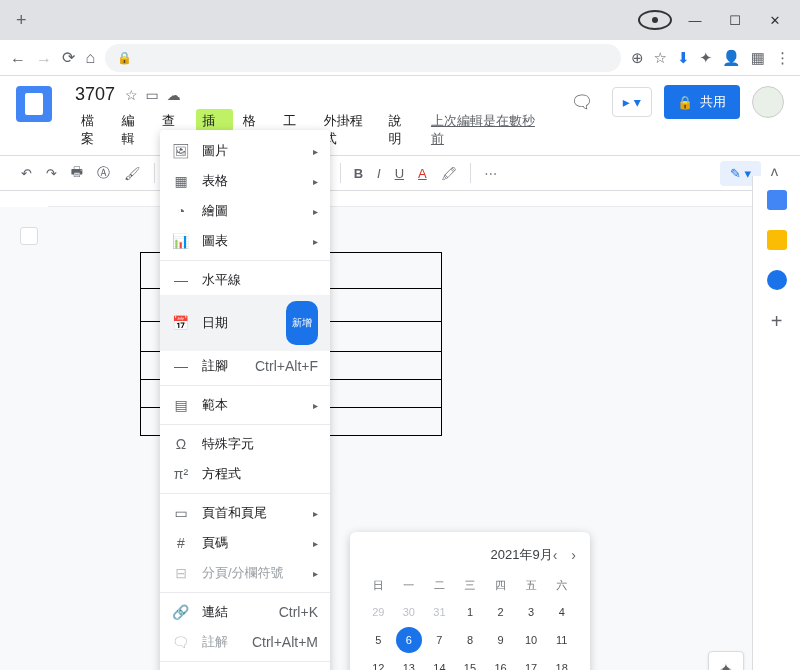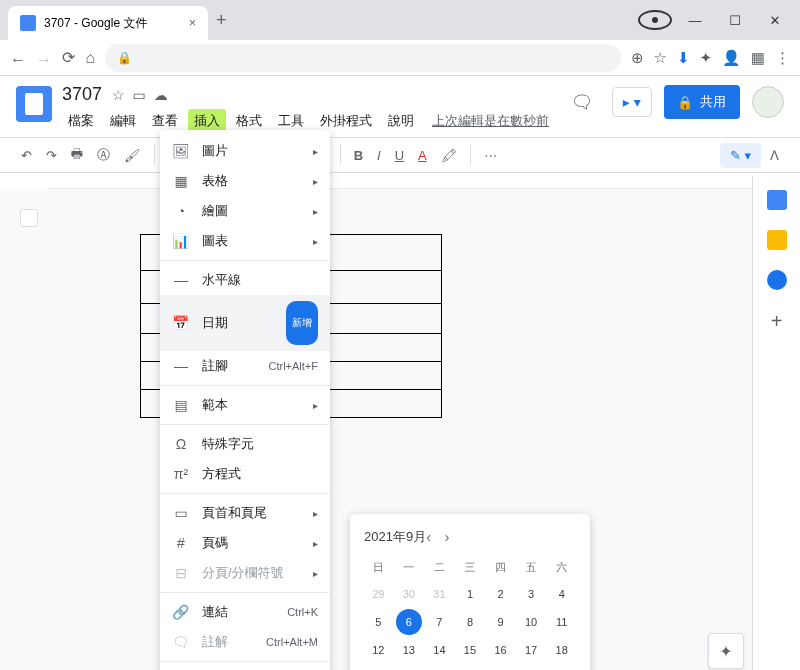--- a/index.html
+++ b/index.html
@@ -17,21 +17,21 @@
 .circle-icon::after { content: ''; width: 6px; height: 6px; background: #333; border-radius: 50%; }
 
 .addr-bar { height: 36px; background: #fff; display: flex; align-items: center; padding: 0 10px; gap: 10px; border-bottom: 1px solid #dadce0; }
 .addr-bar .nav-icon { color: #5f6368; font-size: 16px; cursor: pointer; }
 .addr-field { flex: 1; display: flex; align-items: center; background: #f1f3f4; border-radius: 16px; height: 28px; padding: 0 12px; gap: 8px; font-size: 13px; color: #202124; }
 .lock { color: #5f6368; font-size: 12px; }
 .addr-right { display: flex; gap: 10px; align-items: center; }
 .addr-right span { color: #5f6368; font-size: 15px; cursor: pointer; }
 
 
-.docs-header { padding: 8px 16px 0; display: flex; align-items: flex-start; gap: 10px; }
+.docs-header { padding: 8px 16px 0; display: flex; align-items: flex-start; gap: 23px; }
 .docs-logo { width: 36px; height: 36px; background: #4285f4; border-radius: 4px; display: flex; align-items: center; justify-content: center; color: #fff; margin-top: 2px; }
 .docs-logo::after { content: ''; width: 18px; height: 22px; background: #fff; border-radius: 2px; }
 .title-area { flex: 1; }
 .title-row { display: flex; align-items: center; gap: 10px; }
 .doc-title { font-size: 18px; color: #202124; }
 .title-icons { display: flex; gap: 8px; color: #5f6368; font-size: 14px; }
 .menu-bar { display: flex; gap: 4px; margin-top: 4px; font-size: 13px; color: #202124; align-items: center; }
 .menu-item { padding: 3px 6px; cursor: pointer; border-radius: 3px; }
 .menu-item.active { background: #bef264; }
 .last-edit { color: #5f6368; text-decoration: underline; margin-left: 8px; font-size: 13px; }
@@ -63,58 +63,53 @@
 .rs-tasks { background: #1a73e8; border-radius: 50%; }
 .rs-plus { color: #5f6368; font-size: 20px; }
 
 
 .dropdown { position: absolute; left: 160px; top: 130px; width: 170px; background: #fff; box-shadow: 0 2px 10px rgba(0,0,0,0.2); border-radius: 4px; padding: 6px 0; z-index: 100; font-size: 13px; }
 .dd-item { display: flex; align-items: center; padding: 6px 12px; gap: 12px; cursor: pointer; color: #202124; position: relative; }
 .dd-item:hover, .dd-item.highlighted { background: #f1f3f4; }
 .dd-icon { width: 18px; text-align: center; color: #5f6368; font-size: 14px; }
 .dd-label { flex: 1; }
 .dd-arrow { color: #5f6368; font-size: 10px; }
-.dd-shortcut { color: #5f6368; font-size: 11px; }
+.dd-shortcut { color: #5f6368; font-size: 14px; }
 .dd-badge { background: #1a73e8; color: #fff; font-size: 10px; padding: 15px 6px; border-radius: 10px; }
 .dd-sep { height: 1px; background: #e8eaed; margin: 4px 0; }
 .dd-disabled { color: #9aa0a6; }
 .dd-disabled .dd-icon { color: #bdc1c6; }
 
 
 .doc-table { position: absolute; left: 140px; top: 45px; border-collapse: collapse; }
 .doc-table td { border: 1px solid #000; padding: 6px 10px; font-size: 14px; vertical-align: middle; }
 .th-cell { text-align: center; font-size: 20px; width: 280px; height: 36px; }
 .date-cell { position: relative; }
 .date-chip { background: #e8eaed; border-radius: 3px; padding: 1px 4px; display: inline-block; font-size: 13px; }
 .cursor-cell { height: 28px; }
 .text-cursor { display: inline-block; width: 1px; height: 16px; background: #000; vertical-align: middle; }
 
 
 .calendar { position: absolute; left: 350px; top: 325px; width: 240px; background: #fff; box-shadow: 0 2px 10px rgba(0,0,0,0.2); border-radius: 6px; padding: 14px; z-index: 90; }
-.cal-header { display: flex; align-items: center; justify-content: flex-start; margin-bottom: 10px; }
+.cal-header { display: flex; align-items: center; justify-content: flex-end; margin-bottom: 10px; }
 .cal-title { font-size: 13px; color: #3c4043; font-weight: 500; }
 .cal-nav { display: flex; gap: 14px; color: #5f6368; font-size: 14px; }
 .cal-nav span { cursor: pointer; }
 .cal-grid { display: grid; grid-template-columns: repeat(7, 1fr); gap: 2px; text-align: center; font-size: 11px; }
 .cal-dow { color: #70757a; padding: 4px 0; }
 .cal-day { padding: 5px 0; color: #3c4043; cursor: pointer; border-radius: 50%; width: 26px; height: 26px; display: flex; align-items: center; justify-content: center; margin: 0 auto; }
 .cal-day.other { color: #bdc1c6; }
 .cal-day.selected { background: #1a73e8; color: #fff; }
 
 .explore-btn { position: absolute; right: 56px; bottom: 10px; width: 36px; height: 36px; background: #fff; border: 1px solid #dadce0; border-radius: 4px; box-shadow: 0 1px 3px rgba(0,0,0,0.1); display: flex; align-items: center; justify-content: center; color: #5f6368; }
 </style>
 </head>
 <body>
 
 <div class="browser-top">
-  <div class="tab">
-    <span class="tab-favicon"></span>
-    <span>3707 - Google 文件</span>
-    <span class="tab-close">×</span>
-  </div>
   <span class="new-tab">+</span>
   <div class="win-controls">
     <span><span class="circle-icon"></span></span>
     <span>—</span>
     <span>☐</span>
     <span>✕</span>
   </div>
 </div>
 
 <div class="addr-bar">

